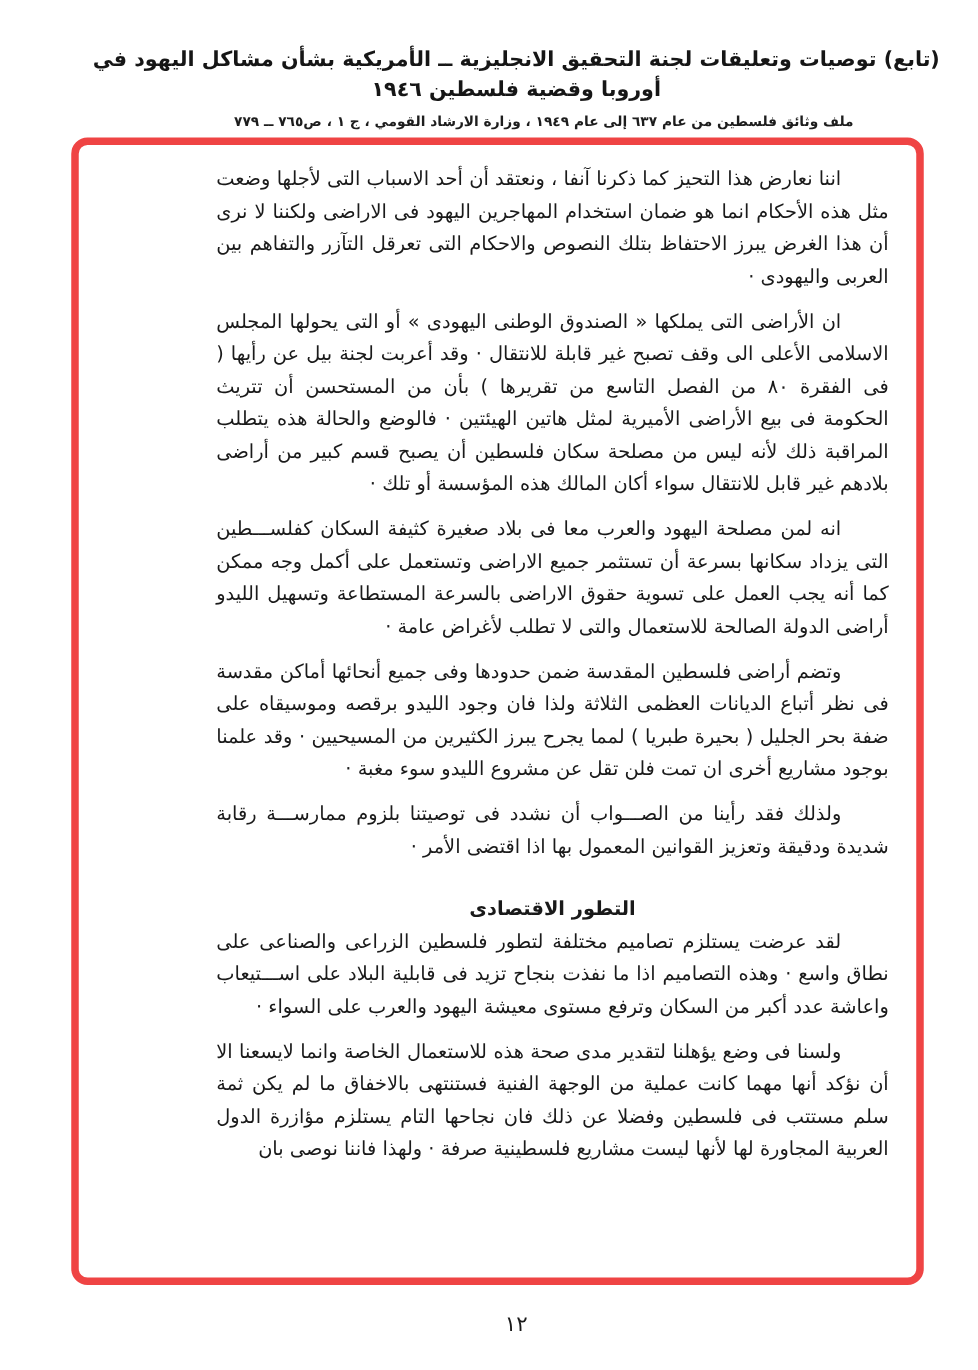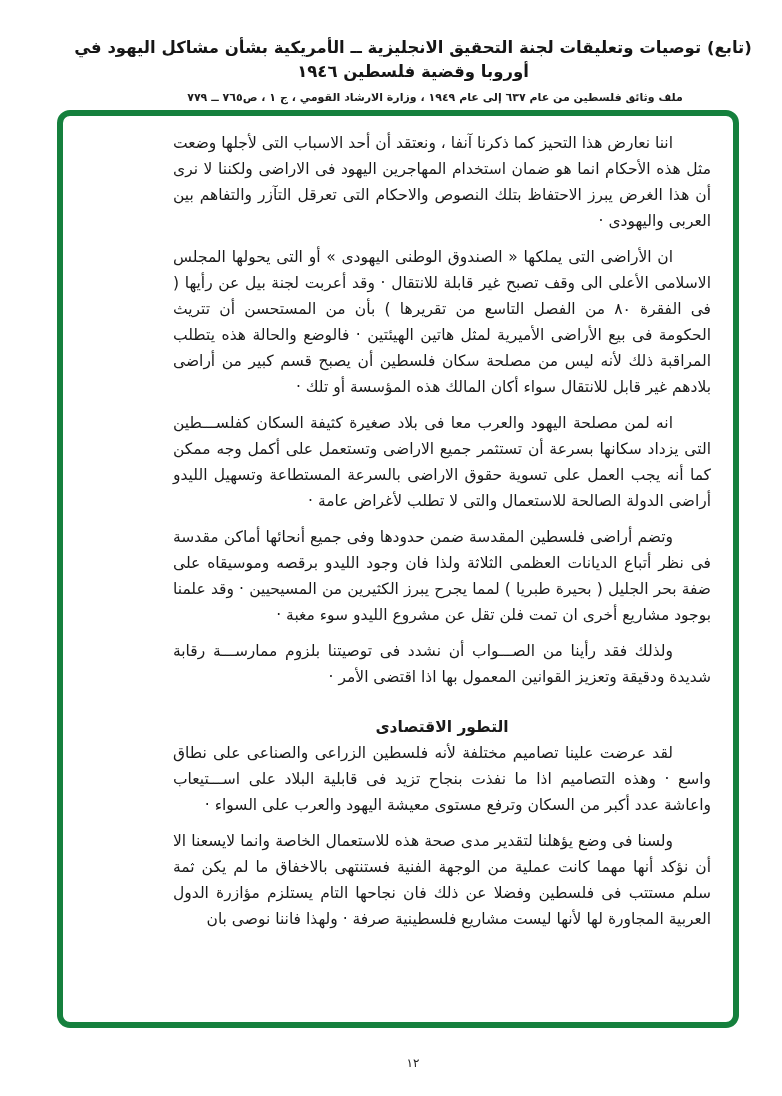--- a/index.html
+++ b/index.html
@@ -31,21 +31,21 @@
     margin-top: 7px;
     font-size: 11px;
     font-weight: bold;
     color: #1d1d1d;
   }
 
   .frame {
     position: absolute;
     left: 57px; top: 110px;
     width: 682px; height: 918px;
-    border: 6px solid #15803d;
+    border: 6px solid #ef4444;
     border-radius: 13px;
     background: #ffffff;
   }
   .doc-body {
     direction: rtl;
     padding: 14px 22px 0 22px;
     font-size: 15.5px;
     line-height: 26px;
     text-align: justify;
     text-justify: inter-word;
@@ -61,21 +61,21 @@
     text-align: center;
     margin: 0;
   }
   .heading-main { margin-top: 24px; margin-bottom: 0; }
   .heading-sub  { margin-bottom: 22px; }
 
   .page-number {
     position: absolute;
     bottom: 26px; left: 0; right: 0;
     text-align: center;
-    font-size: 12px;
+    font-size: 17px;
     color: #1a1a1a;
   }
 </style>
 </head>
 <body>
 
 <div class="page">
 
   <div class="header">
     <div class="title">(تابع) توصيات وتعليقات لجنة التحقيق الانجليزية ــ الأمريكية بشأن مشاكل اليهود في أوروبا وقضية فلسطين ١٩٤٦</div>
@@ -83,20 +83,20 @@
   </div>
 
   <div class="frame">
     <div class="doc-body">
       <p class="para">اننا نعارض هذا التحيز كما ذكرنا آنفا ، ونعتقد أن أحد الاسباب التى لأجلها وضعت مثل هذه الأحكام انما هو ضمان استخدام المهاجرين اليهود فى الاراضى ولكننا لا نرى أن هذا الغرض يبرز الاحتفاظ بتلك النصوص والاحكام التى تعرقل التآزر والتفاهم بين العربى واليهودى ·</p>
       <p class="para">ان الأراضى التى يملكها « الصندوق الوطنى اليهودى » أو التى يحولها المجلس الاسلامى الأعلى الى وقف تصبح غير قابلة للانتقال · وقد أعربت لجنة بيل عن رأيها ( فى الفقرة ٨٠ من الفصل التاسع من تقريرها ) بأن من المستحسن أن تتريث الحكومة فى بيع الأراضى الأميرية لمثل هاتين الهيئتين · فالوضع والحالة هذه يتطلب المراقبة ذلك لأنه ليس من مصلحة سكان فلسطين أن يصبح قسم كبير من أراضى بلادهم غير قابل للانتقال سواء أكان المالك هذه المؤسسة أو تلك ·</p>
       <p class="para">انه لمن مصلحة اليهود والعرب معا فى بلاد صغيرة كثيفة السكان كفلســـطين التى يزداد سكانها بسرعة أن تستثمر جميع الاراضى وتستعمل على أكمل وجه ممكن كما أنه يجب العمل على تسوية حقوق الاراضى بالسرعة المستطاعة وتسهيل الليدو أراضى الدولة الصالحة للاستعمال والتى لا تطلب لأغراض عامة ·</p>
       <p class="para">وتضم أراضى فلسطين المقدسة ضمن حدودها وفى جميع أنحائها أماكن مقدسة فى نظر أتباع الديانات العظمى الثلاثة ولذا فان وجود الليدو برقصه وموسيقاه على ضفة بحر الجليل ( بحيرة طبريا ) لمما يجرح يبرز الكثيرين من المسيحيين · وقد علمنا بوجود مشاريع أخرى ان تمت فلن تقل عن مشروع الليدو سوء مغبة ·</p>
       <p class="para">ولذلك فقد رأينا من الصـــواب أن نشدد فى توصيتنا بلزوم ممارســـة رقابة شديدة ودقيقة وتعزيز القوانين المعمول بها اذا اقتضى الأمر ·</p>
       <h2 class="heading heading-main">التطور الاقتصادى</h2>
-      <p class="para">لقد عرضت علينا تصاميم مختلفة لأنه فلسطين الزراعى والصناعى على نطاق واسع · وهذه التصاميم اذا ما نفذت بنجاح تزيد فى قابلية البلاد على اســـتيعاب واعاشة عدد أكبر من السكان وترفع مستوى معيشة اليهود والعرب على السواء ·</p>
+      <p class="para">لقد عرضت يستلزم تصاميم مختلفة لتطور فلسطين الزراعى والصناعى على نطاق واسع · وهذه التصاميم اذا ما نفذت بنجاح تزيد فى قابلية البلاد على اســـتيعاب واعاشة عدد أكبر من السكان وترفع مستوى معيشة اليهود والعرب على السواء ·</p>
       <p class="para">ولسنا فى وضع يؤهلنا لتقدير مدى صحة هذه للاستعمال الخاصة وانما لايسعنا الا أن نؤكد أنها مهما كانت عملية من الوجهة الفنية فستنتهى بالاخفاق ما لم يكن ثمة سلم مستتب فى فلسطين وفضلا عن ذلك فان نجاحها التام يستلزم مؤازرة الدول العربية المجاورة لها لأنها ليست مشاريع فلسطينية صرفة · ولهذا فاننا نوصى بان</p>
     </div>
   </div>
 
   <div class="page-number">١٢</div>
 
 </div>
 
 </body></html>

